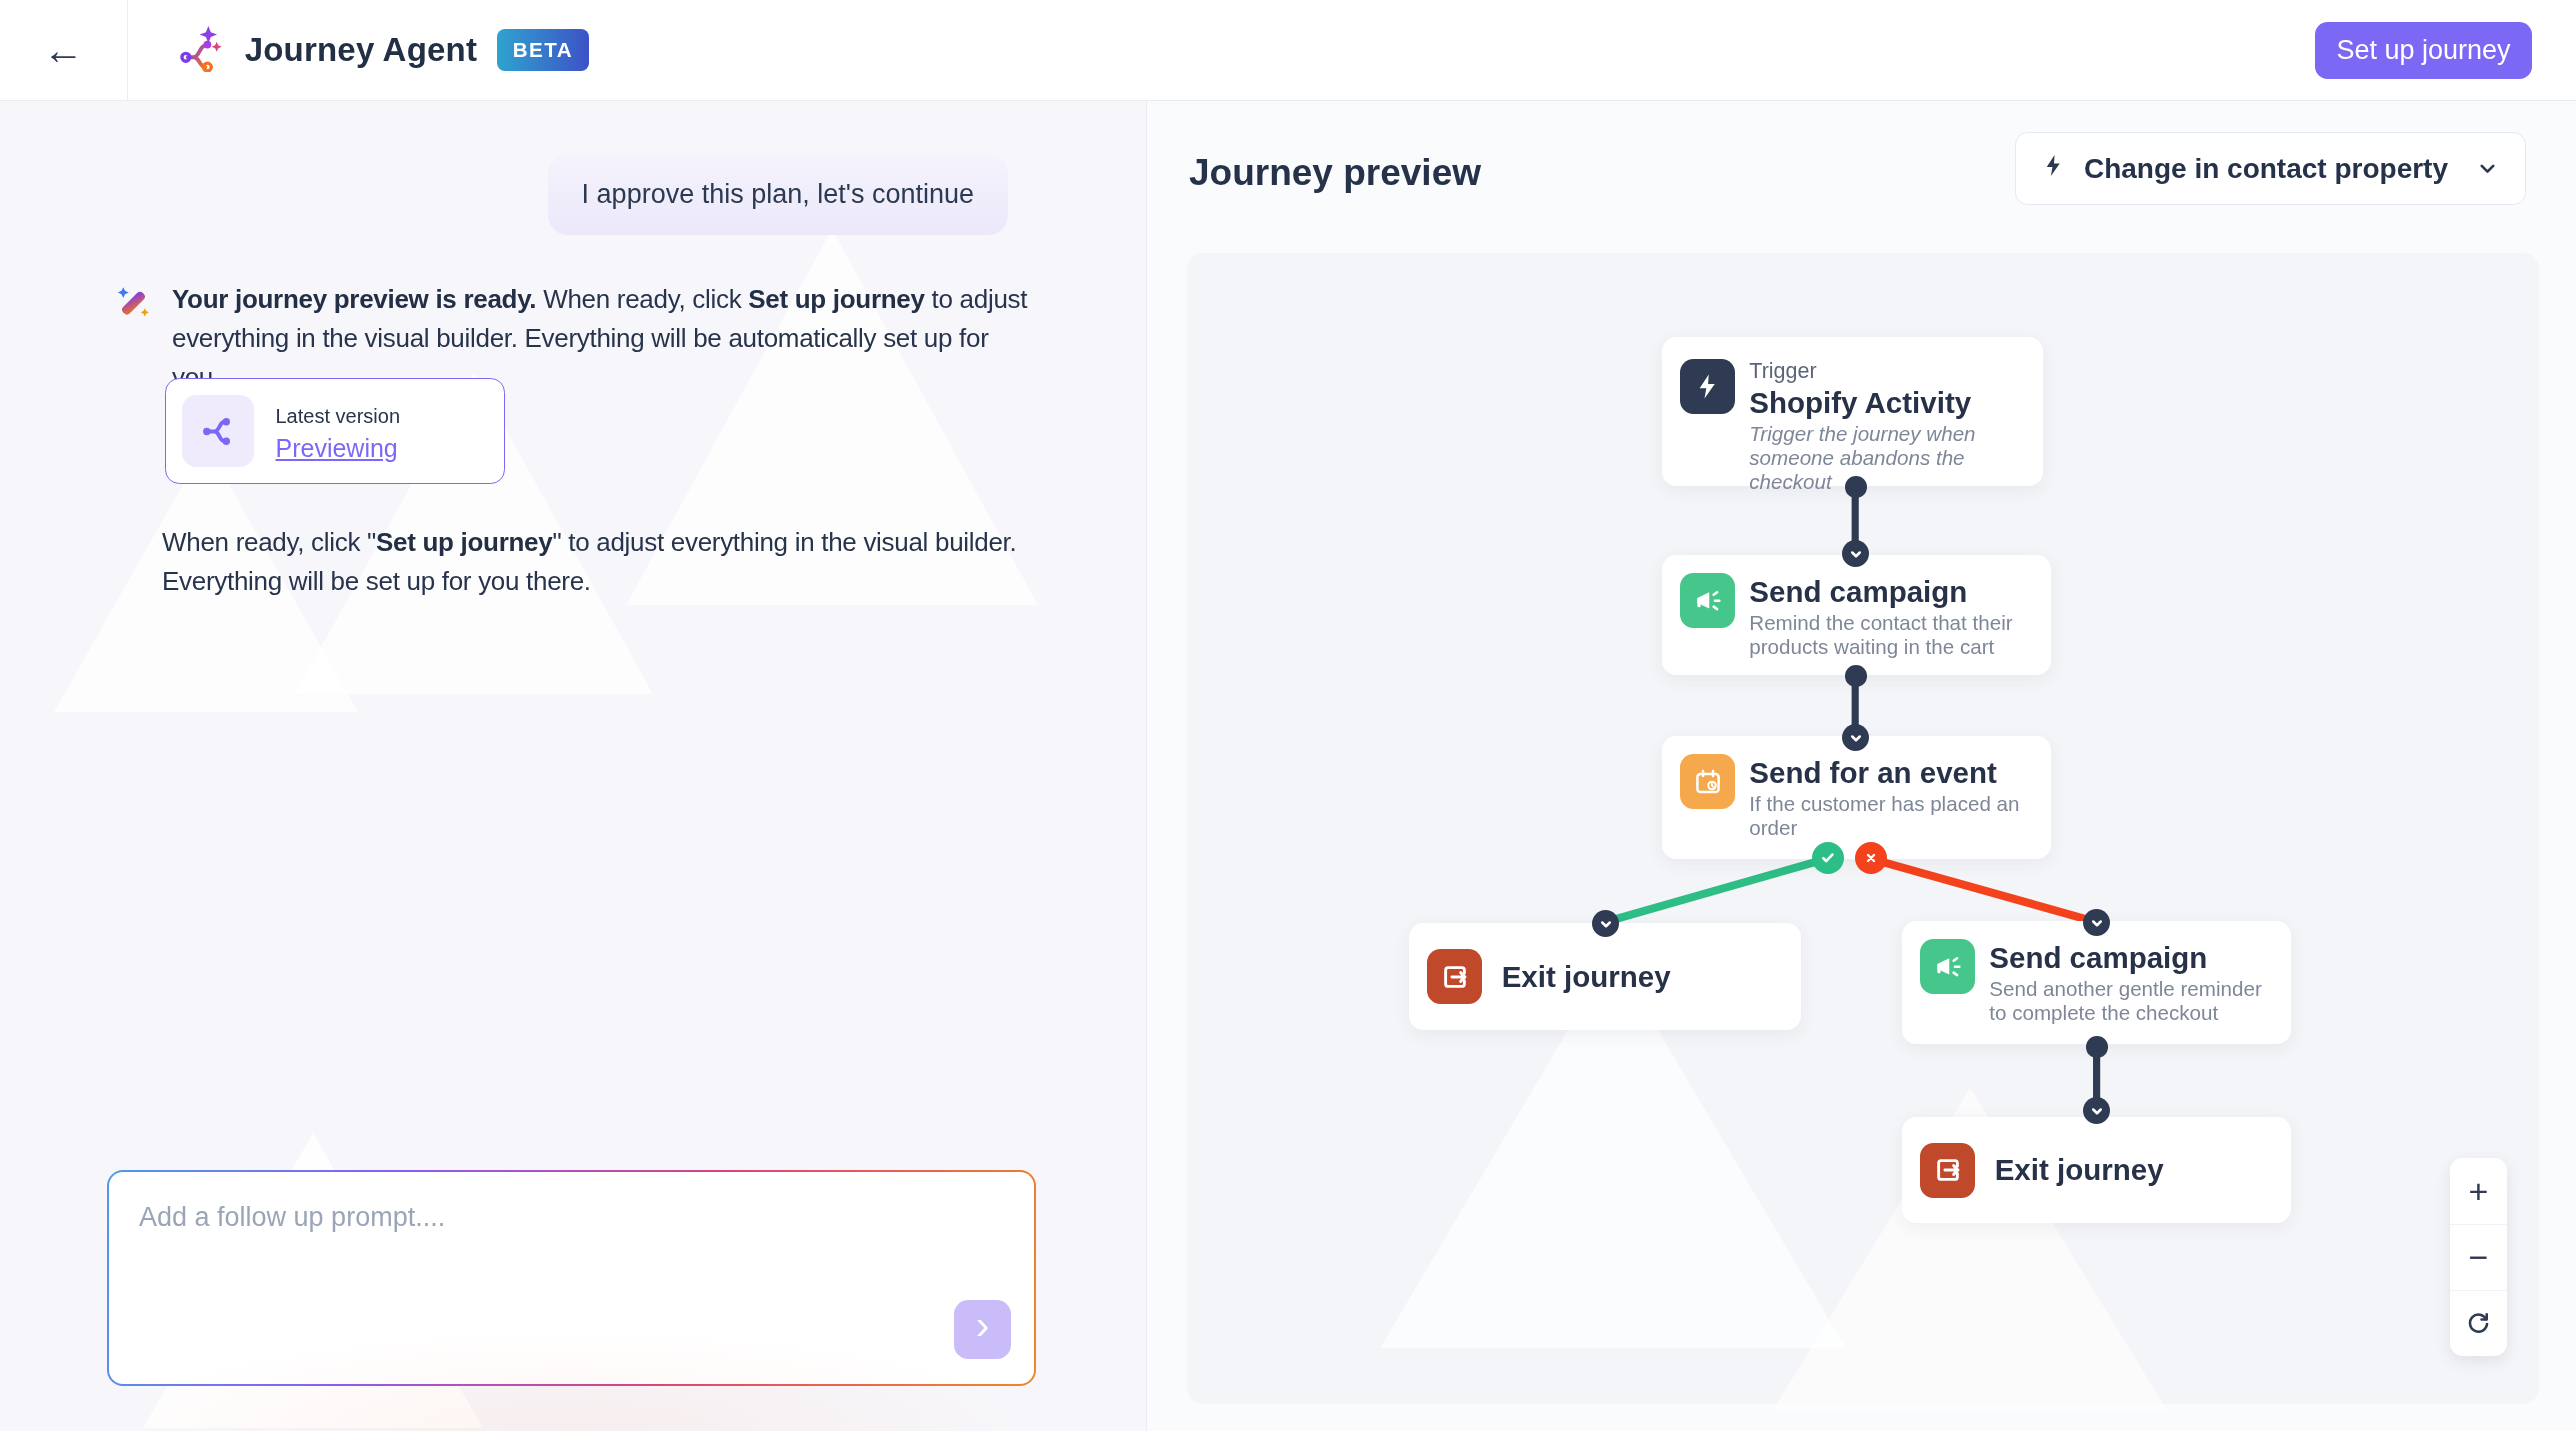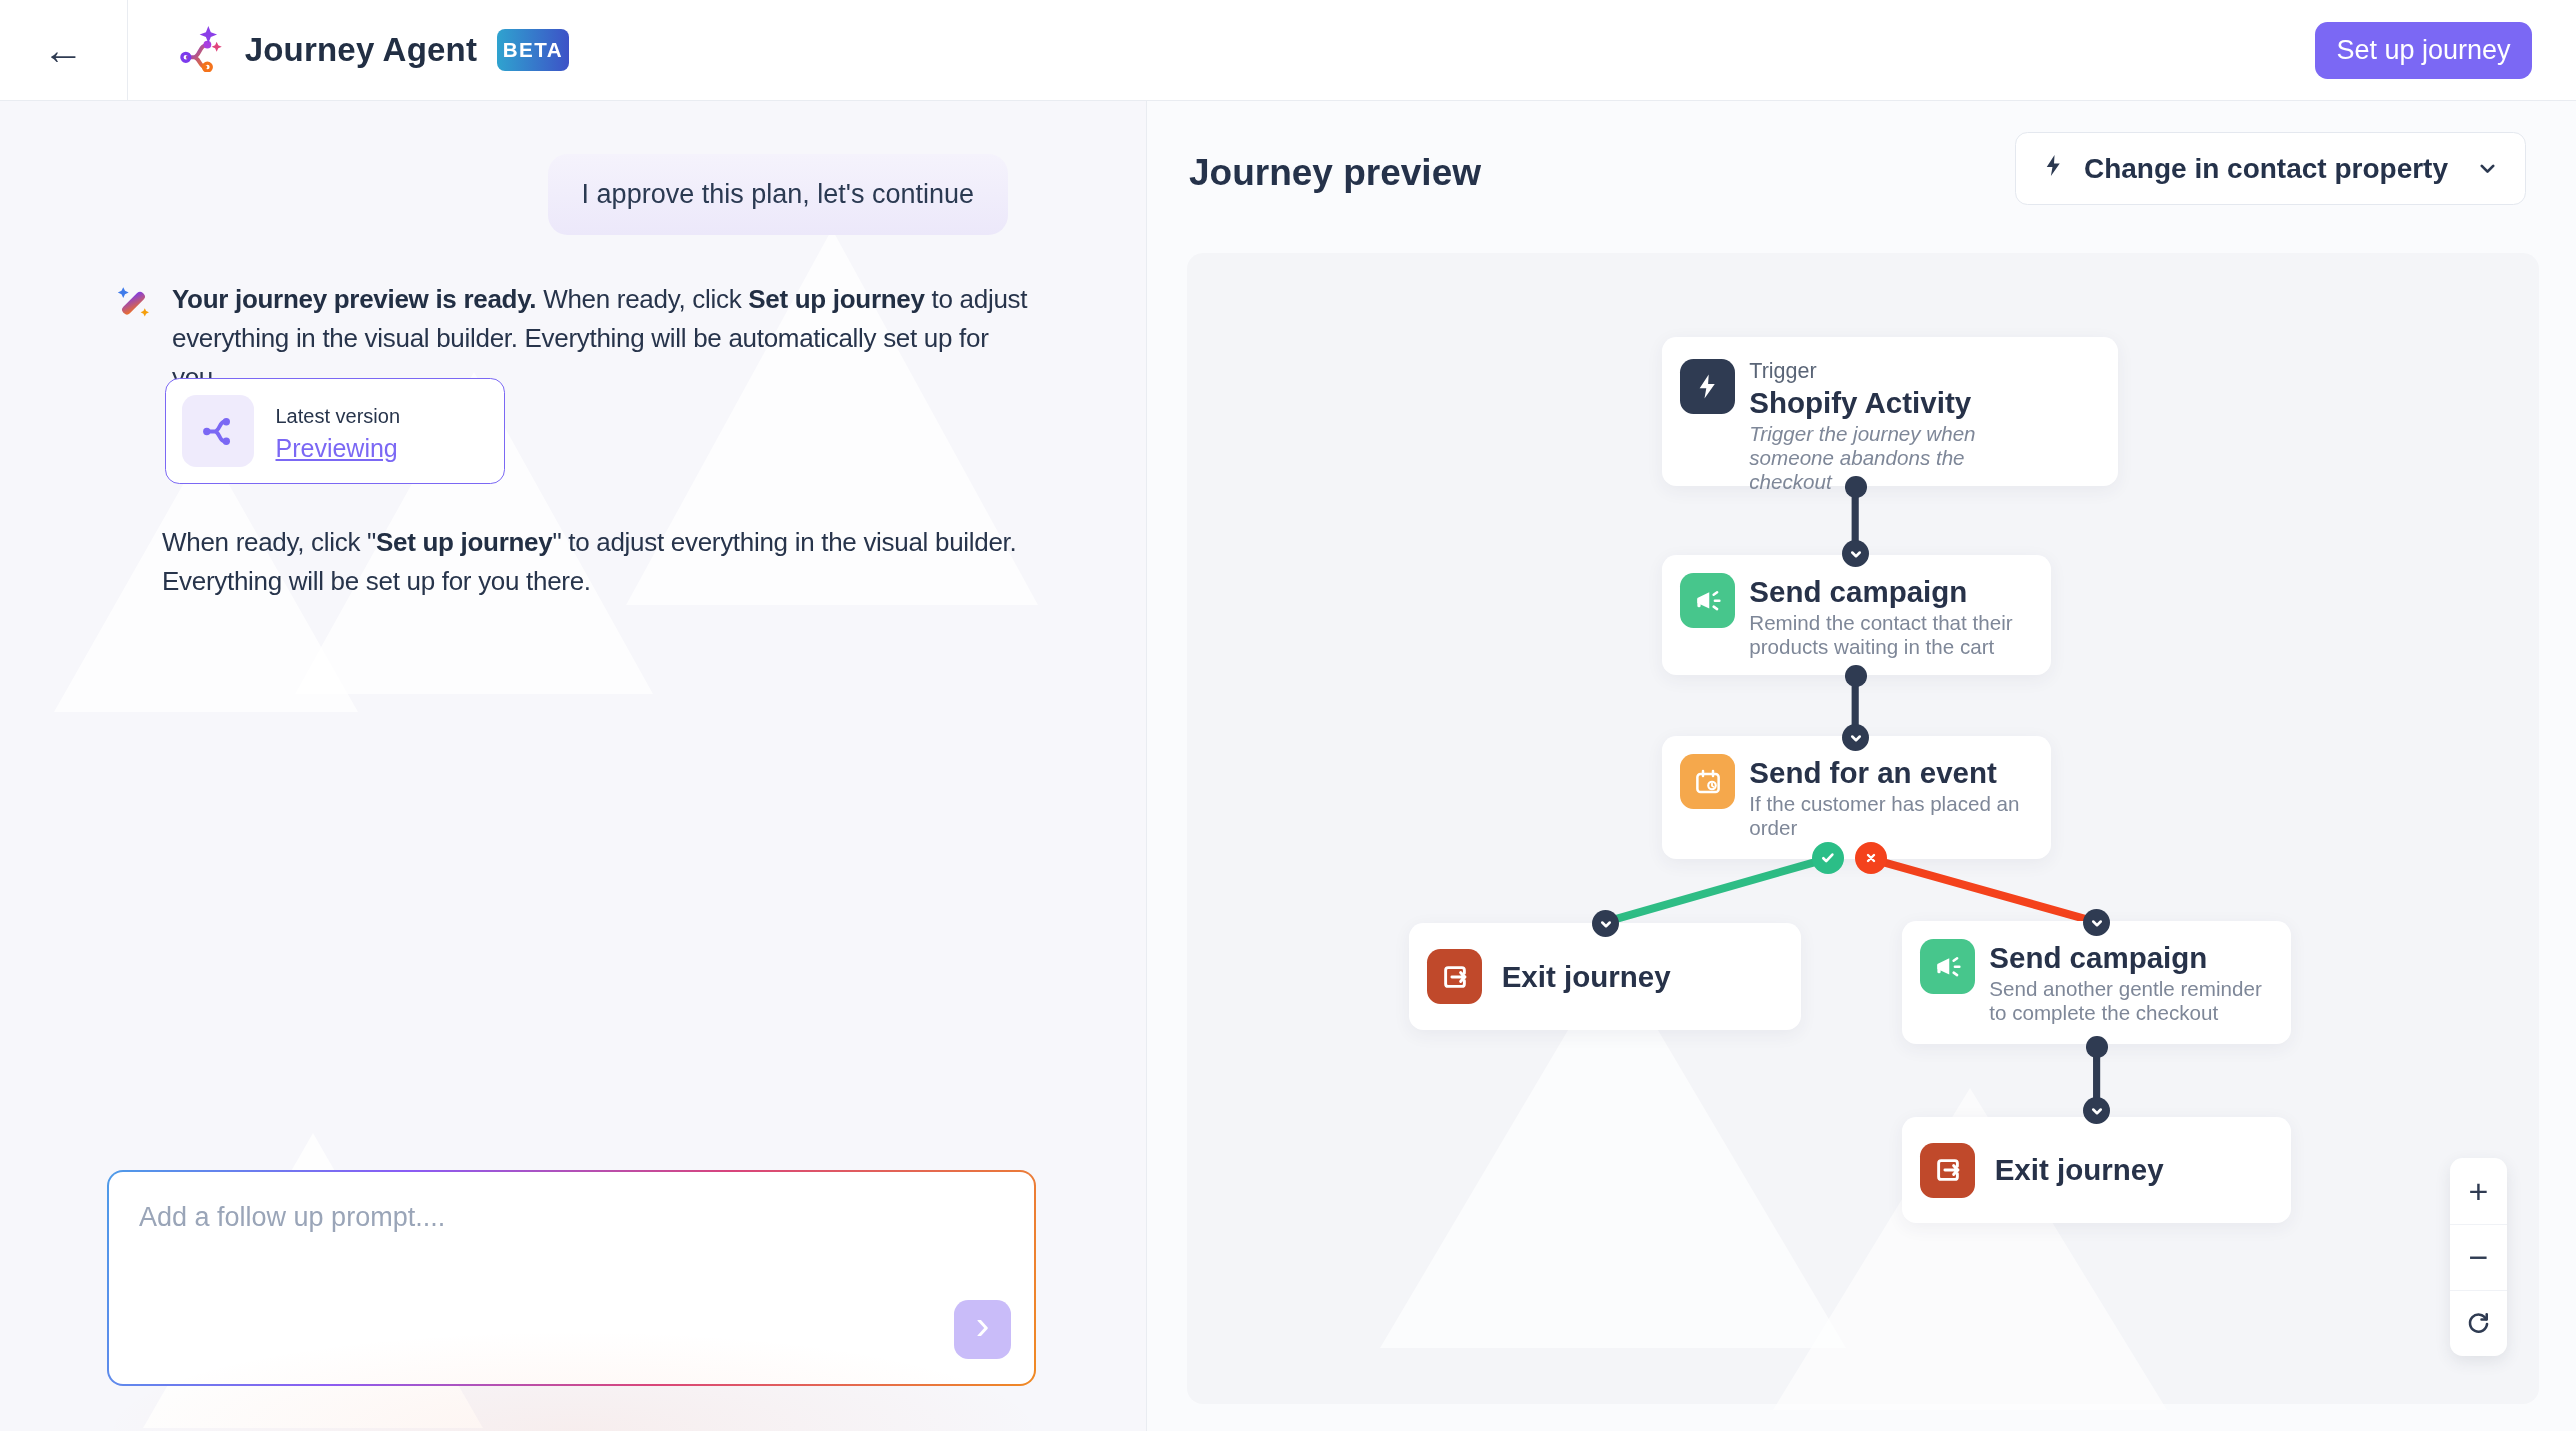--- a/index.html
+++ b/index.html
@@ -6,21 +6,21 @@
   html,body { width:2576px; height:1431px; overflow:hidden; }
   body { font-family:"Liberation Sans", sans-serif; color:#27344B; background:#FAFBFD; }
   button { font-family:inherit; cursor:pointer; }
 
   
   .topbar { position:relative; height:101px; background:#fff; border-bottom:0.9px solid #E9ECF1; display:flex; align-items:center; z-index:5; }
   .rail { width:128px; height:100%; border-right:0.9px solid #E9ECF1; display:flex; align-items:center; justify-content:center; flex:none; }
   .back-btn { background:none; border:none; font-size:41px; color:#2F3B52; line-height:1; padding:5.4px 12.5px; }
   .brand { display:flex; align-items:center; gap:19.7px; margin-left:50px; }
   .brand-title { font-size:33px; font-weight:700; color:#222F44; letter-spacing:0.2px; }
-  .badge { background:linear-gradient(90deg,#2FA3CF,#3D52C7); color:#fff; font-size:20.6px; font-weight:700; padding:9px 6px; border-radius:8px; letter-spacing:1.4px; }
+  .badge { background:linear-gradient(90deg,#2FA3CF,#3D52C7); color:#fff; font-size:20.6px; font-weight:700; padding:9px 16px; border-radius:8px; letter-spacing:1.4px; }
   .setup-btn { margin-left:auto; margin-right:44px; width:217px; height:57px; background:#7B68F4; color:#fff; font-size:27px; border:none; border-radius:12.5px; }
 
   .main { display:flex; height:1330px; }
 
   
   .chat { width:1147px; flex:none; border-right:0.9px solid #E9ECF1; background:#F7F7FB; position:relative; overflow:hidden; }
   .chat::after { content:""; position:absolute; left:0; right:0; bottom:0; height:206px;
     background:radial-gradient(55% 134px at 50% 100%, rgba(244,110,60,.07), transparent 75%); pointer-events:none; }
   .mtn { position:absolute; width:0; height:0; border-style:solid; border-color:transparent; pointer-events:none; }
 
@@ -192,21 +192,21 @@
     <div class="mtn" style="left:626px;top:984px;border-left:197px solid transparent;border-right:197px solid transparent;border-bottom:322px solid rgba(255,255,255,.6);"></div>
 
     <svg class="edges" width="1428" height="1330" viewBox="0 0 1597 1487">
       <line x1="792" y1="434" x2="792" y2="502" stroke="#2F3B52" stroke-width="8" stroke-linecap="round"></line>
       <line x1="792" y1="645" x2="792" y2="710" stroke="#2F3B52" stroke-width="8" stroke-linecap="round"></line>
       <line x1="1062" y1="1060" x2="1062" y2="1126" stroke="#2F3B52" stroke-width="8" stroke-linecap="round"></line>
       <line x1="761" y1="847" x2="516" y2="917" stroke="#2EBD85" stroke-width="9" stroke-linecap="round"></line>
       <line x1="809" y1="847" x2="1058" y2="917" stroke="#F4421C" stroke-width="9" stroke-linecap="round"></line>
     </svg>
 
-    <div class="node" style="left:515px;top:236px;width:456px;height:149px;">
+    <div class="node" style="left:515px;top:236px;width:381px;height:149px;">
       <div class="tile" style="background:#2F3B52;">
         <svg width="29" height="29" viewBox="0 0 24 24">
             <path d="M13 2 5.5 13.5 H11 L9.5 22 18 10 h-5.5 Z" fill="#fff"></path>
           </svg>
       </div>
       <div>
         <div class="nkind">Trigger</div>
         <div class="ntitle">Shopify Activity</div>
         <div class="ndesc italic">Trigger the journey when someone abandons the checkout</div>
       </div>

